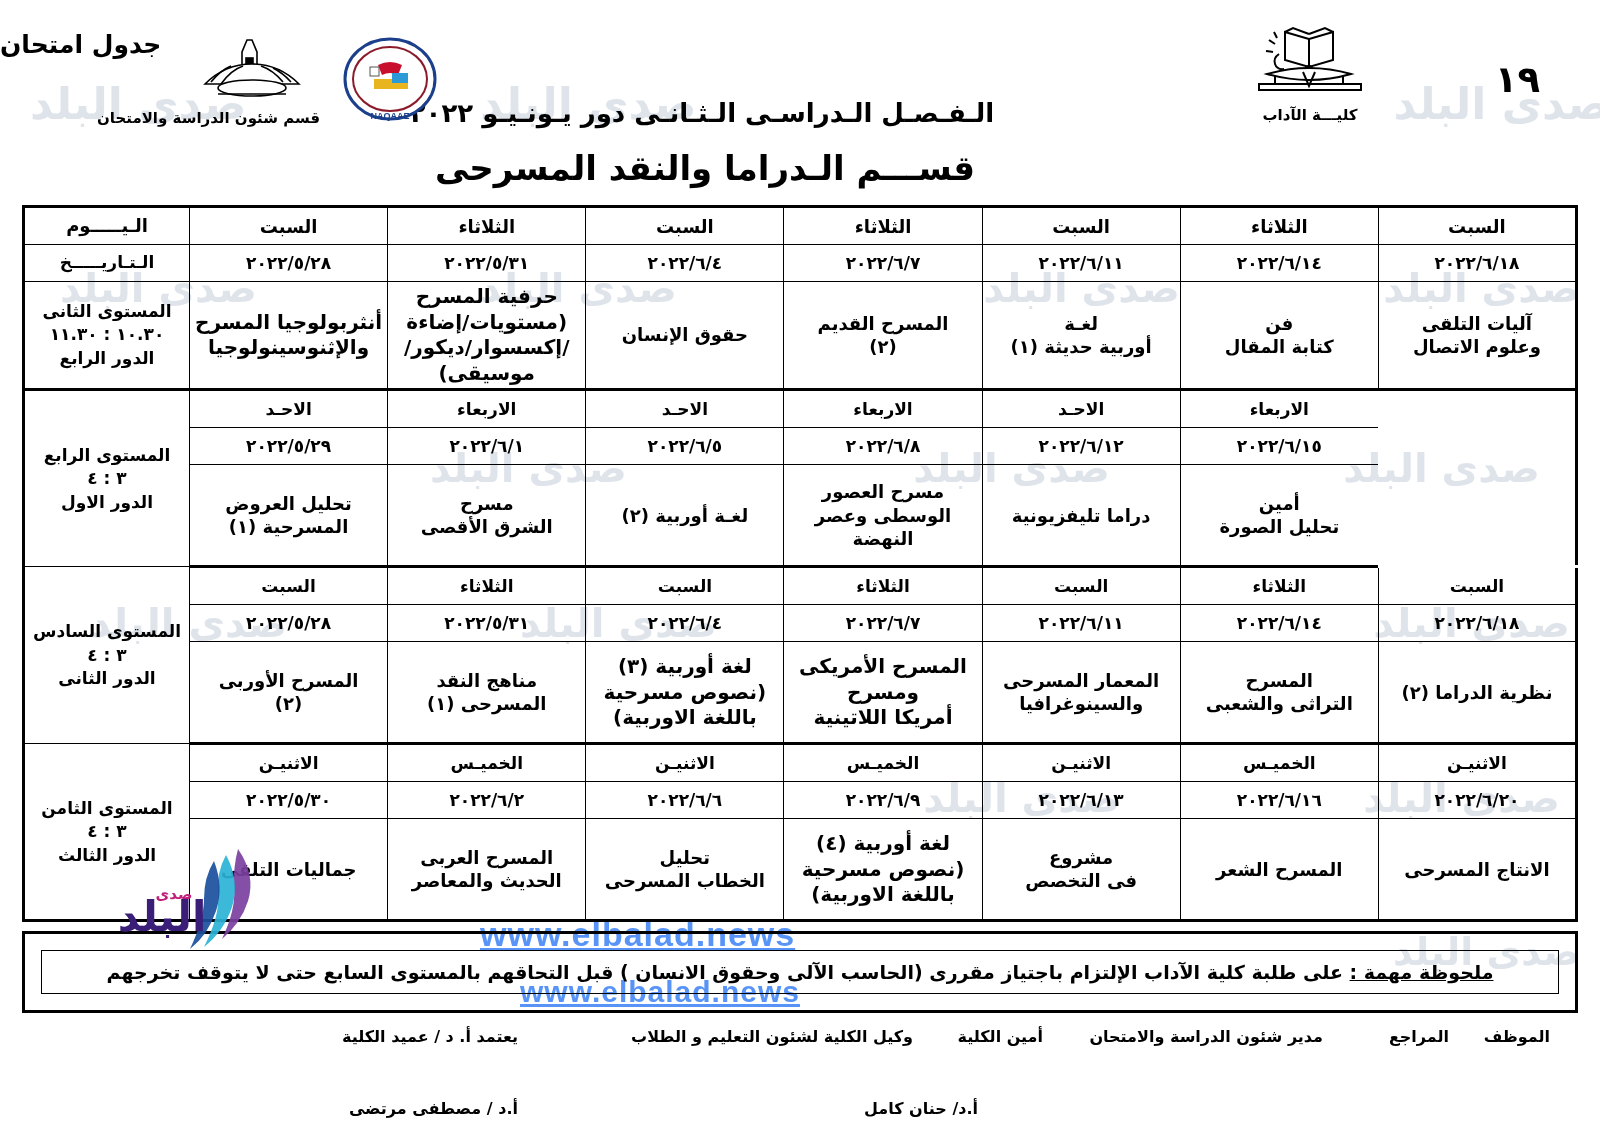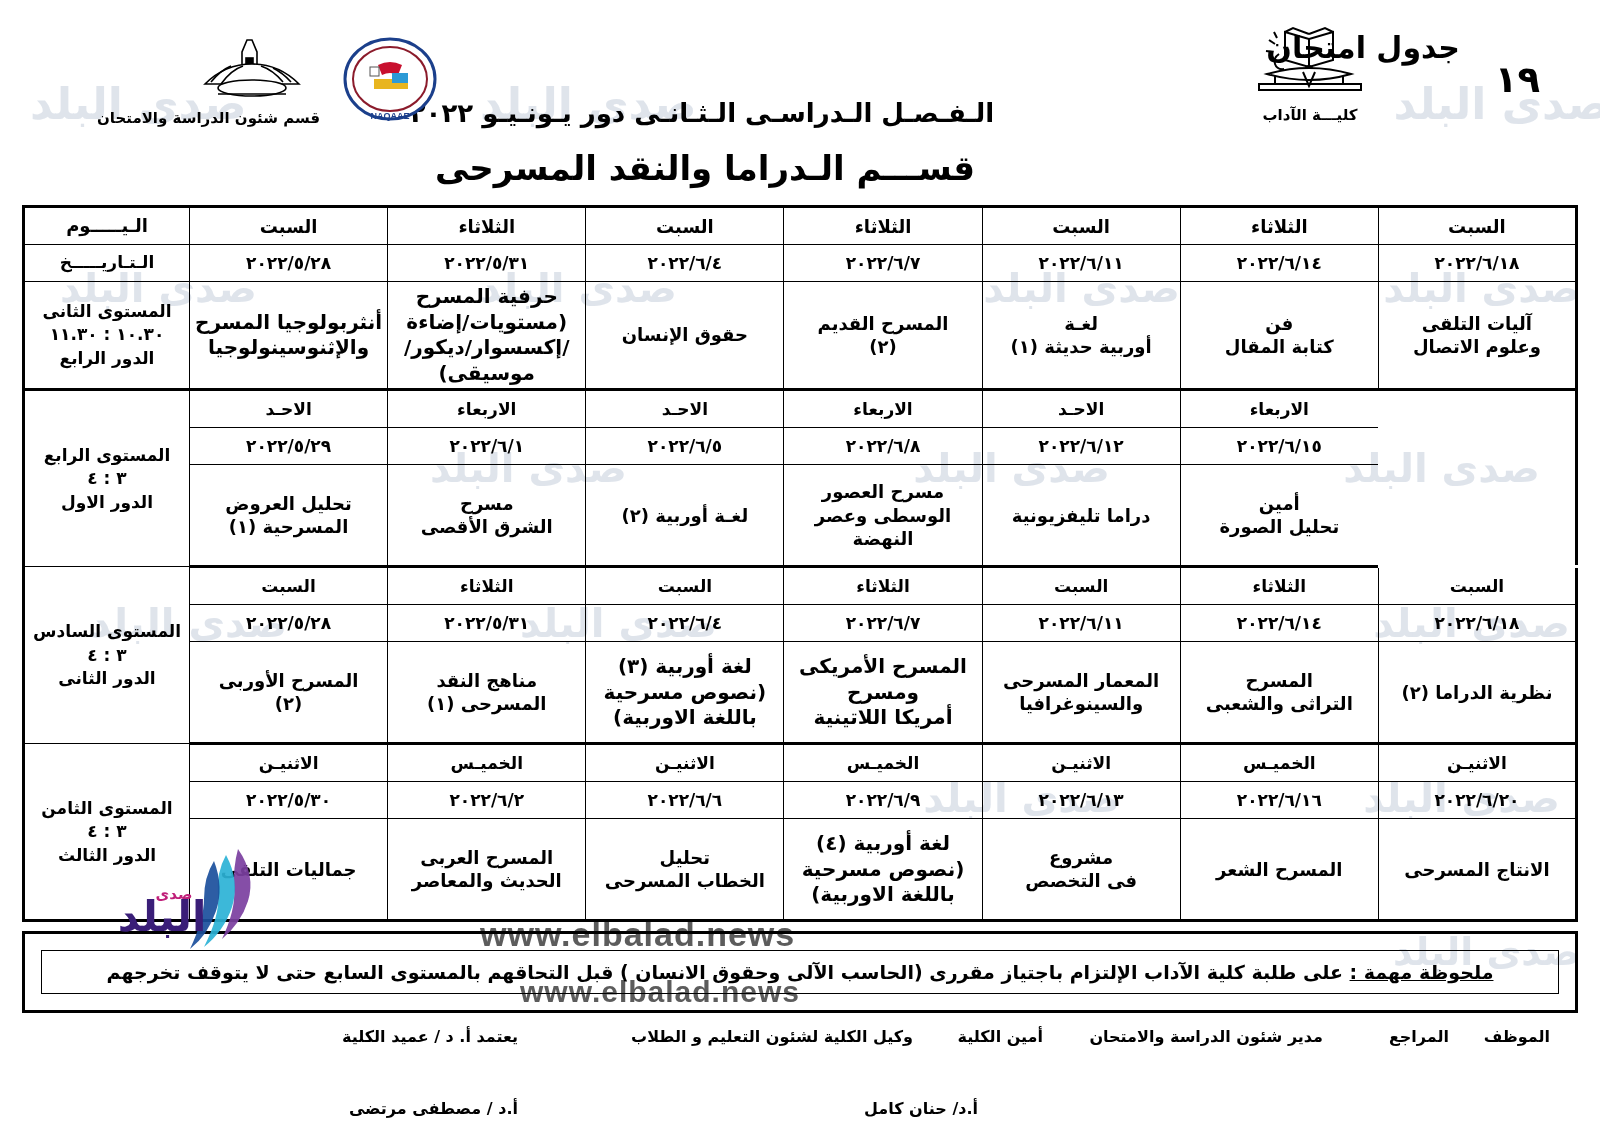--- a/index.html
+++ b/index.html
@@ -29,24 +29,25 @@
     font-weight: 700;
     color: #b9c4d4;
     opacity: .45;
     white-space: nowrap;
     letter-spacing: 2px;
   }
   .wm-url {
     position: absolute;
     font-family: "Liberation Sans", sans-serif;
     font-weight: 700;
-    color: #404040;
+    color: #3b82f6;
     opacity: .85;
     white-space: nowrap;
     letter-spacing: 1px;
+    text-decoration: underline;
   }
 
   
   .header {
     position: relative;
     z-index: 2;
     height: 205px;
   }
   .page-num {
     position: absolute;
@@ -67,22 +68,22 @@
     font-size: 15px;
     font-weight: 700;
     letter-spacing: 1px;
     margin-top: 2px;
   }
   .title-main {
     position: absolute;
     top: 30px;
     right: 0;
     left: 0;
-    text-align: right;
-    font-size: 30px;
+    text-align: left;
+    font-size: 25px;
     font-weight: 700;
     letter-spacing: 3px;
     padding-right: 140px;
   }
   .title-sub {
     position: absolute;
     top: 98px;
     right: 16px;
     left: 0;
     text-align: center;

